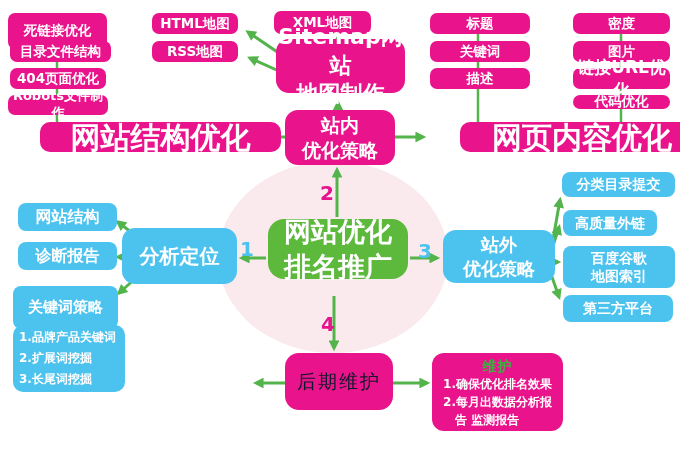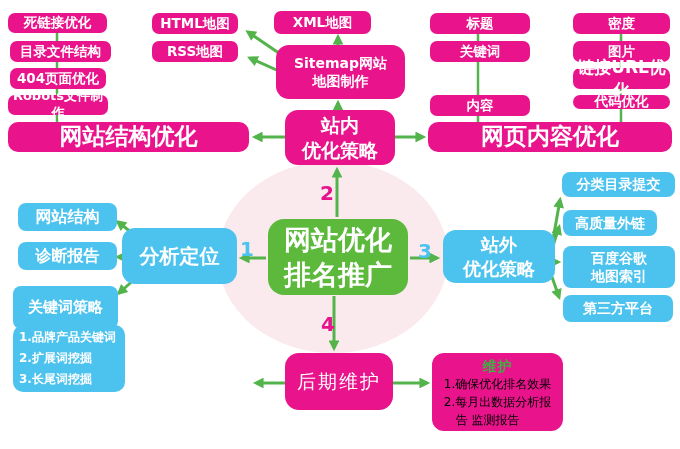--- a/index.html
+++ b/index.html
@@ -5,49 +5,49 @@
   * { margin:0; padding:0; box-sizing:border-box; }
   html,body { background:#fff; }
   body { font-family:"DejaVu Sans", sans-serif; }
   .canvas { position:relative; width:680px; height:449px; background:#fff; overflow:hidden; }
   .arrows { position:absolute; left:0; top:0; z-index:1; }
   .box { position:absolute; z-index:2; display:flex; align-items:center; justify-content:center;
          text-align:center; color:#fff; white-space:pre-line; line-height:1.3; }
   .pink { background:#e9138b; }
   .blue { background:#4cc3ee; }
   .pill { border-radius:7px; font-size:13.5px; font-weight:bold; }
-  .bar  { border-radius:10px; font-size:23px; font-weight:bold; }
+  .bar  { border-radius:10px; font-size:30px; font-weight:bold;margin-left:32px; }
   .mid  { border-radius:13px; font-weight:bold; }
   .num  { position:absolute; z-index:2; font-size:20px; font-weight:bold; }
   .num-blue { color:#4cc3ee; } .num-pink { color:#e6148c; }
 
   
-  #deadlink   { left:8px;  top:13px; width:99px;  height:20px; }
+  #deadlink   { left:8px;  top:13px; width:99px;  height:36px; }
   #dirfile    { left:10px; top:41px; width:101px; height:21px; }
   #p404       { left:10px; top:68px; width:96px;  height:21px; }
   #robots     { left:8px;  top:95px; width:100px; height:20px; font-size:13px; }
   #structsum  { left:8px;  top:122px; width:241px; height:30px; }
   
   #htmlmap    { left:152px; top:13px; width:86px; height:21px; }
   #rssmap     { left:152px; top:41px; width:86px; height:21px; }
   #xmlmap     { left:274px; top:11px; width:97px; height:23px; }
-  #sitemapmaker { left:276px; top:45px;  width:129px; height:54px; font-size:14px; }
+  #sitemapmaker { left:276px; top:39px;  width:129px; height:54px; font-size:22px; }
   #onsitehub    { left:285px; top:110px; width:110px; height:55px; font-size:19px; }
   
   #ttl        { left:430px; top:13px; width:100px; height:21px; }
   #kw         { left:430px; top:41px; width:100px; height:21px; }
   #desc       { left:430px; top:68px; width:100px; height:21px; }
   #cont       { left:430px; top:95px; width:100px; height:21px; }
   #density    { left:573px; top:13px; width:97px; height:21px; }
   #img        { left:573px; top:41px; width:97px; height:21px; }
   #linkurl    { left:573px; top:68px; width:97px; height:21px; font-size:17px; }
   #code       { left:573px; top:95px; width:97px; height:14px; }
   #contentsum { left:428px; top:122px; width:244px; height:30px; }
   
-  #centerbox  { left:268px; top:219px; width:140px; height:76px; background:#5cb93c;
+  #centerbox  { left:268px; top:219px; width:140px; height:60px; background:#5cb93c;
                 border-radius:16px; font-size:27px; font-weight:bold; }
   #num1 { left:240px; top:237px; } #num2 { left:320px; top:181px; }
   #num3 { left:418px; top:239px; } #num4 { left:321px; top:312px; }
   
   #sitestruct  { left:18px; top:203px; width:99px;  height:28px; border-radius:8px; font-size:16px; font-weight:bold; }
   #diagnosis   { left:18px; top:242px; width:99px;  height:28px; border-radius:8px; font-size:16px; font-weight:bold; }
   #kwstrategy  { left:13px; top:286px; width:105px; height:43px; border-radius:8px; font-size:15px; font-weight:bold; }
   #analysishub { left:122px; top:228px; width:115px; height:56px; font-size:20px; }
   #kwlist      { left:5px; top:325px; width:112px; height:67px; border-radius:10px;
                  font-size:12px; font-weight:bold; justify-content:flex-start; text-align:left;
@@ -55,25 +55,25 @@
   
   #offsitehub  { left:443px; top:230px; width:112px; height:53px; font-size:18px; }
   #catsubmit   { left:562px; top:172px; width:113px; height:25px; border-radius:8px; font-size:14px; font-weight:bold; }
   #qualitylinks{ left:563px; top:210px; width:94px; height:26px; border-radius:8px; font-size:14px; font-weight:bold; }
   #baidugoogle { left:563px; top:246px; width:112px; height:42px; border-radius:8px; font-size:14px; font-weight:bold; }
   #thirdparty  { left:563px; top:295px; width:110px; height:27px; border-radius:8px; font-size:14px; font-weight:bold; }
   
   #maintaingoal   { left:122px; top:355px; width:128px; height:62px; border-radius:14px;
                     font-size:14px; font-weight:bold; line-height:1.5; }
   #maintainhub    { left:285px; top:353px; width:108px; height:57px; border-radius:14px;
-                    font-size:19px; color:#ffffff; letter-spacing:2px; }
+                    font-size:19px; color:#0f172a; letter-spacing:2px; }
   #maintaindetail { left:432px; top:353px; width:131px; height:78px; border-radius:12px;
                     flex-direction:column; justify-content:flex-start; padding:4px 5px 0 5px; }
   #maintaindetail .dtitle { color:#3eb044; font-size:14px; font-weight:bold; letter-spacing:1px; }
-  #maintaindetail .dbody  { color:#000000; font-size:12px; font-weight:normal; text-align:left;
+  #maintaindetail .dbody  { color:#ffffff; font-size:12px; font-weight:bold; text-align:left;
                             white-space:pre-line; line-height:1.5; }
 </style>
 </head>
 <body>
 
 <div class="canvas">
 
   <svg class="arrows" width="680" height="449" viewBox="0 0 680 449">
     <defs>
       <marker id="ah" viewBox="0 0 10 10" refX="7" refY="5" markerWidth="4" markerHeight="3.6" orient="auto">
@@ -119,21 +119,21 @@
   <div id="htmlmap" class="box pink pill">HTML地图</div>
   <div id="rssmap" class="box pink pill">RSS地图</div>
   <div id="xmlmap" class="box pink pill">XML地图</div>
   <div id="sitemapmaker" class="box pink mid">Sitemap网站
 地图制作</div>
   <div id="onsitehub" class="box pink mid">站内
 优化策略</div>
 
   <div id="ttl" class="box pink pill">标题</div>
   <div id="kw" class="box pink pill">关键词</div>
-  <div id="cont" class="box pink pill">内容</div>
+  <div id="desc" class="box pink pill">描述</div>
   <div id="density" class="box pink pill">密度</div>
   <div id="img" class="box pink pill">图片</div>
   <div id="linkurl" class="box pink pill">链接URL优化</div>
   <div id="code" class="box pink pill">代码优化</div>
   <div id="contentsum" class="box pink bar">网页内容优化</div>
 
   <div id="centerbox" class="box">网站优化
 排名推广</div>
   <span id="num1" class="num num-blue">1</span>
   <span id="num2" class="num num-pink">2</span>

